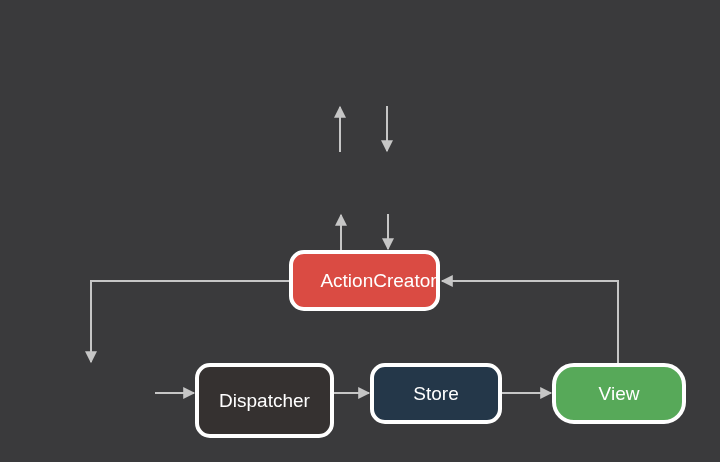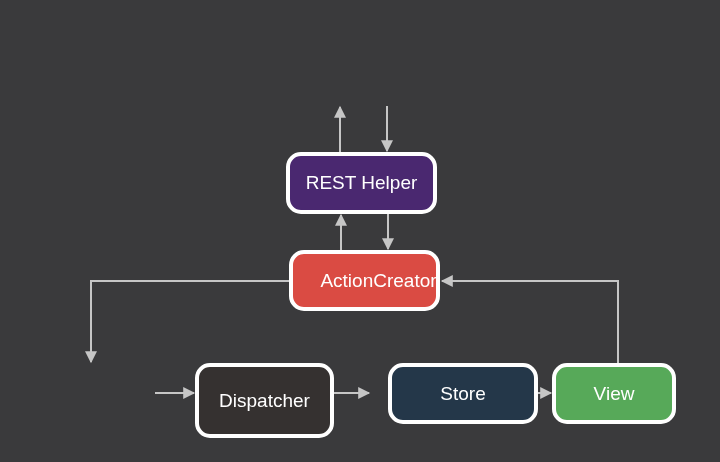--- a/index.html
+++ b/index.html
@@ -70,34 +70,31 @@
     <path class="edge" d="M 155 393 L 194 393" marker-end="url(#arrow)"></path>
 
     <path class="edge" d="M 334 393 L 369 393" marker-end="url(#arrow)"></path>
 
     <path class="edge" d="M 502 393 L 551 393" marker-end="url(#arrow)"></path>
 
     <path class="edge" d="M 618 363 L 618 281 L 442 281" marker-end="url(#arrow)"></path>
   </svg>
 
 
-  <div class="node" style="left: 286px; top: 152px; width: 151px; height: 62px; background-color: rgb(74, 40, 112);">
-    <span class="node-label">REST Helper</span>
-  </div>
 
   <div class="node" style="left: 289px; top: 250px; width: 151px; height: 61px; background-color: rgb(218, 75, 67); padding-left: 28px;">
     <span class="node-label">ActionCreator</span>
   </div>
 
 
   <div class="node" style="left: 195px; top: 363px; width: 139px; height: 75px; background-color: rgb(53, 49, 48);">
     <span class="node-label">Dispatcher</span>
   </div>
 
-  <div class="node" style="left: 388px; top: 363px; width: 150px; height: 61px; background-color: rgb(36, 55, 73); justify-content: center;">
+  <div class="node" style="left: 370px; top: 363px; width: 132px; height: 61px; background-color: rgb(36, 55, 73); justify-content: center;">
     <span class="node-label">Store</span>
   </div>
 
-  <div class="node" style="left: 552px; top: 363px; width: 124px; height: 61px; background-color: rgb(87, 169, 89);">
+  <div class="node" style="left: 552px; top: 363px; width: 134px; height: 61px; background-color: rgb(87, 169, 89); border-radius: 22px;">
     <span class="node-label">View</span>
   </div>
 
 </div>
 
 </body></html>

